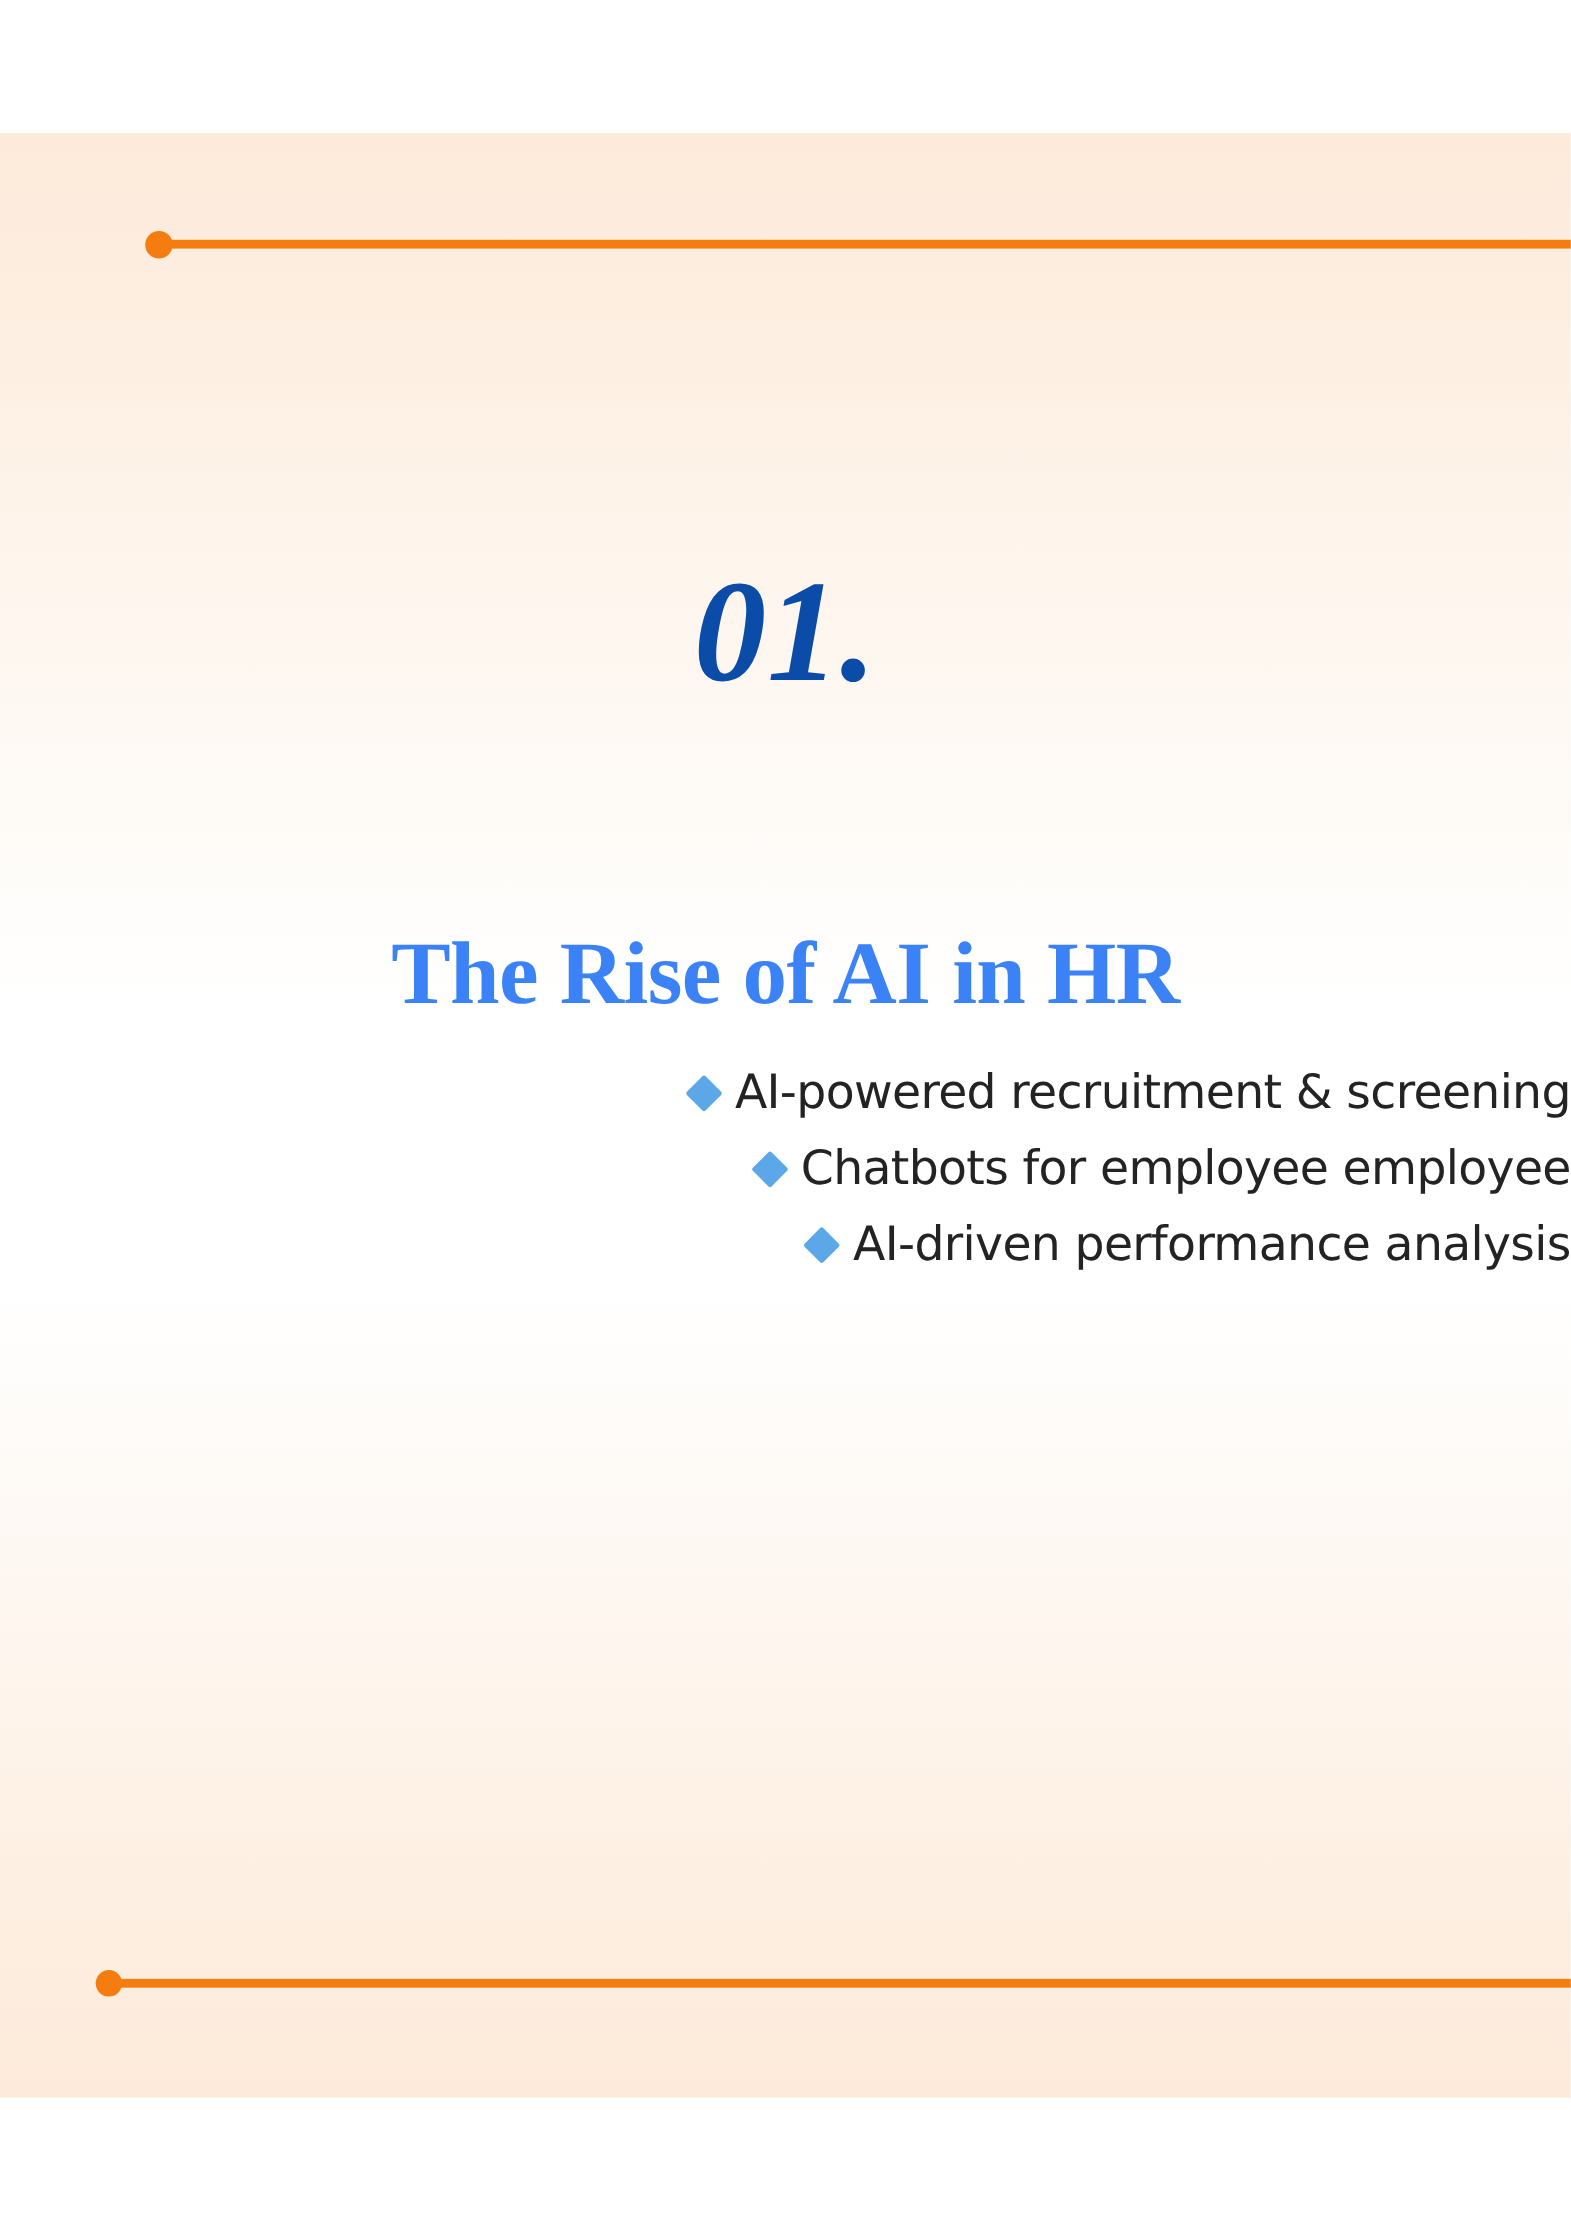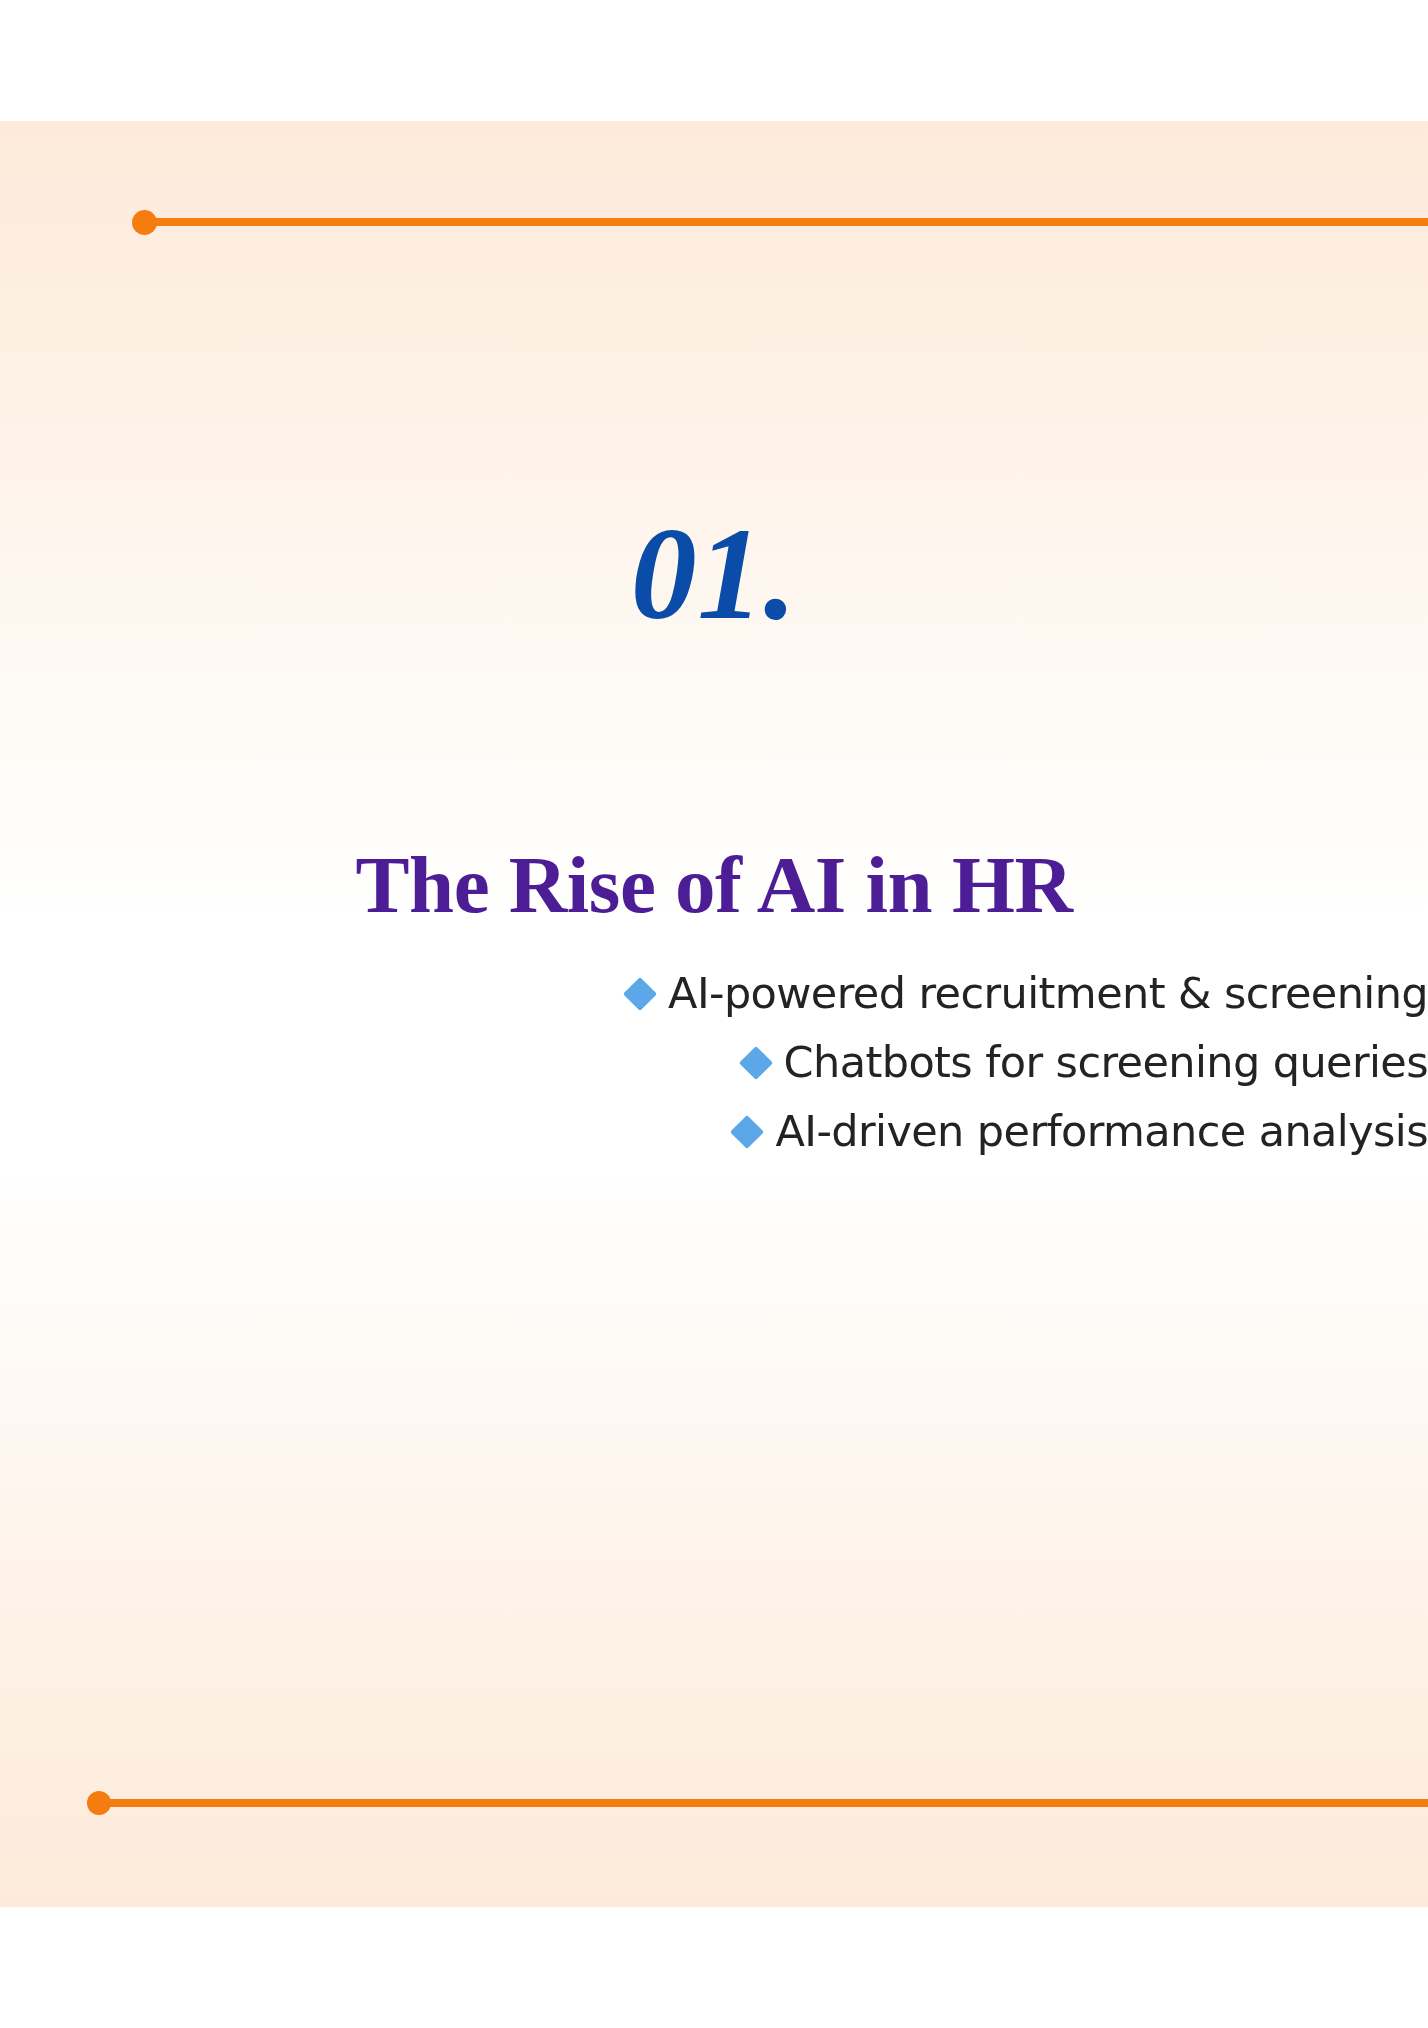--- a/index.html
+++ b/index.html
@@ -100,21 +100,21 @@
   .title {
     position: absolute;
     left: 0;
     top: 788px;
     width: 1428px;
     text-align: center;
     font-family: "Liberation Serif", "DejaVu Serif", serif;
     font-weight: 700;
     font-size: 81px;
     line-height: 1.08;
-    color: #4c1d95;
+    color: #3b82f6;
     letter-spacing: -0.5px;
   }
 
   .bullets {
     position: absolute;
     left: 0;
     top: 963px;
     width: 1428px;
     display: flex;
     flex-direction: column;
@@ -205,21 +205,21 @@
 
     <ul class="bullets" style="list-style:none;margin:0;padding:0;">
 
       <li class="bullet-row">
         <span class="diamond"></span>
         <span class="bullet-text">AI-powered recruitment &amp; screening</span>
       </li>
 
       <li class="bullet-row">
         <span class="diamond"></span>
-        <span class="bullet-text">Chatbots for screening queries</span>
+        <span class="bullet-text">Chatbots for employee employee</span>
       </li>
 
       <li class="bullet-row">
         <span class="diamond"></span>
         <span class="bullet-text">AI-driven performance analysis</span>
       </li>
 
     </ul>
 
 

